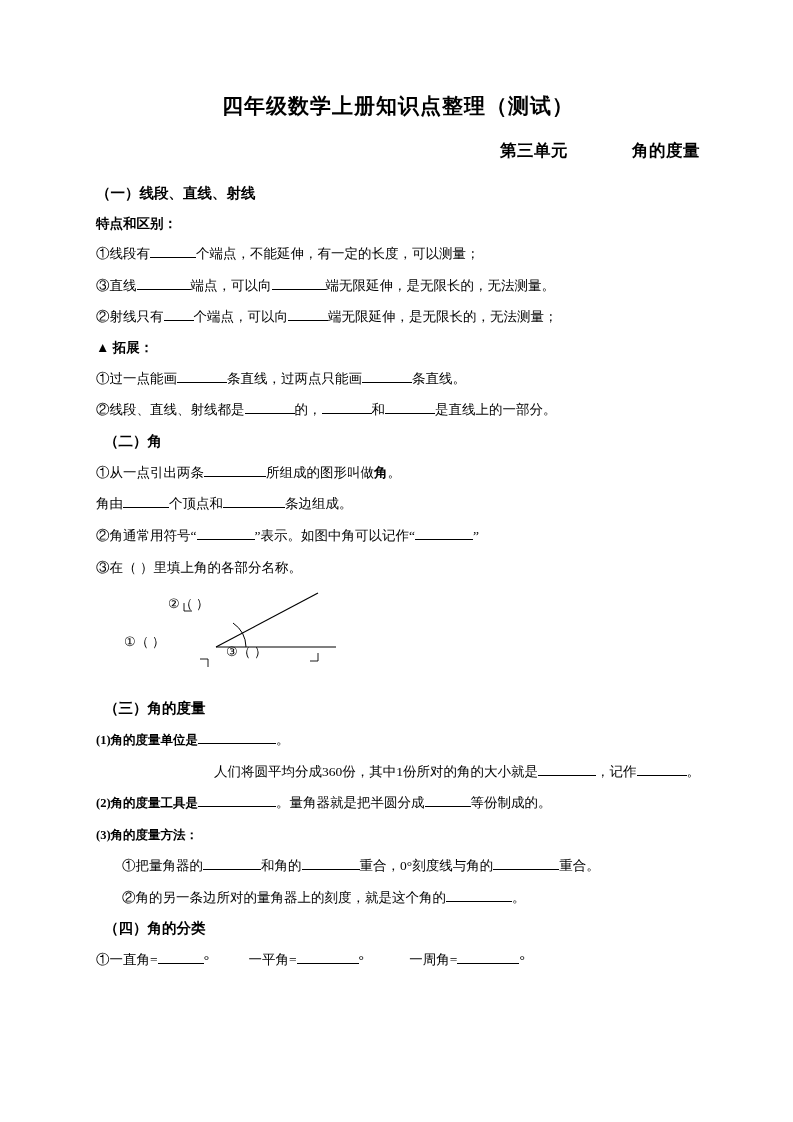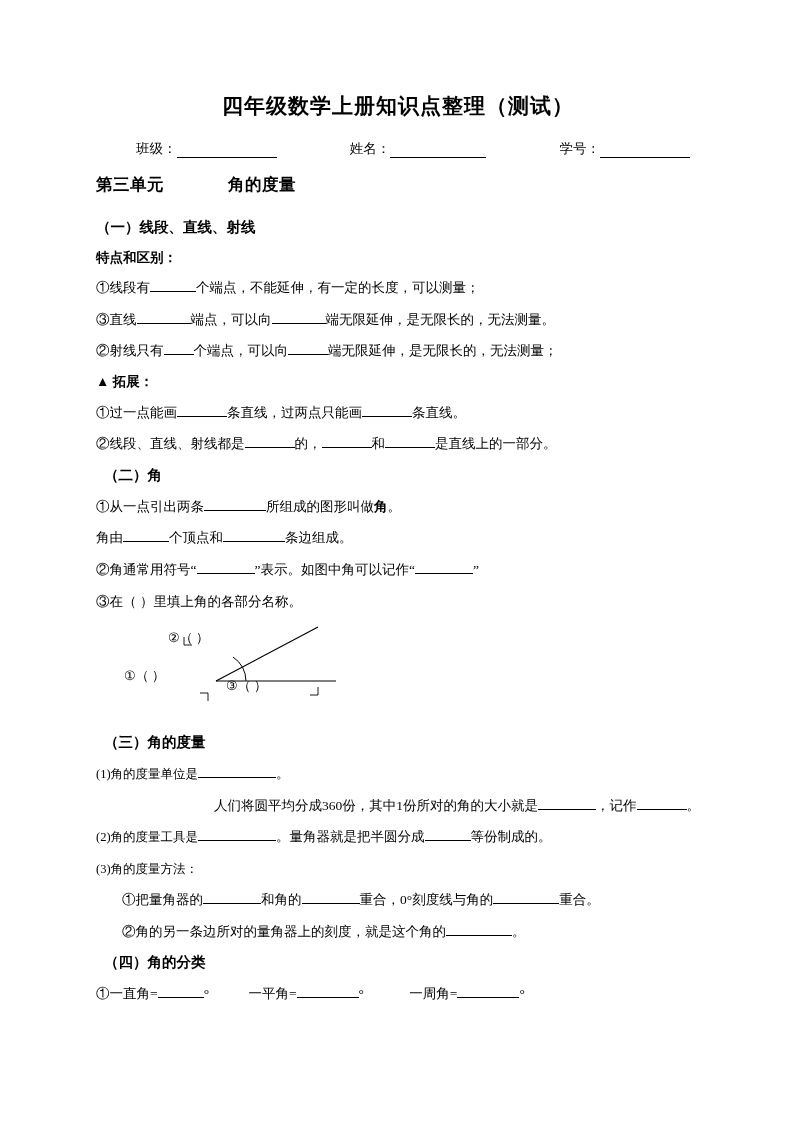--- a/index.html
+++ b/index.html
@@ -52,21 +52,21 @@
   .field .blank {
     display: inline-block;
     border-bottom: 1px solid #000;
     height: 14px;
   }
   .f1 .blank { width: 100px; }
   .f2 .blank { width: 96px; }
   .f3 .blank { width: 90px; }
 
   .unit-row {
-    text-align: left;
+    text-align: right;
     font-size: 16.5px;
     font-weight: bold;
     margin: 0 0 22px 0;
     letter-spacing: 0.5px;
   }
   .unit-row .gap {
     display: inline-block;
     width: 64px;
   }
 
@@ -108,20 +108,21 @@
   .u-78 { width: 78px; }
   .u-30 { width: 30px; }
 
   .ex-h {
     font-size: 13.5px;
     font-weight: bold;
     margin: 0 0 12px 0;
   }
   .small-num {
     font-size: 12.5px;
+    font-weight: bold;
   }
 
   
   .diagram {
     position: relative;
     height: 92px;
     margin: 4px 0 8px 0;
   }
   .diagram svg {
     position: absolute;
@@ -141,34 +142,20 @@
   }
 </style>
 </head>
 <body>
 
 <div class="page">
   <div class="content">
 
     <h1 class="doc-title">四年级数学上册知识点整理（测试）</h1>
 
-    <div class="fields-row">
-      <span class="field f1">
-        <span>班级：</span>
-          <span class="blank"></span>
-      </span>
-      <span class="field f2">
-        <span>姓名：</span>
-          <span class="blank"></span>
-      </span>
-      <span class="field f3">
-        <span>学号：</span>
-          <span class="blank"></span>
-      </span>
-    </div>
 
     <div class="unit-row">
       <span>第三单元</span><span class="gap"></span><span>角的度量</span>
     </div>
 
     <div class="section-h">（一）线段、直线、射线</div>
     <div class="sub-h">特点和区别：</div>
 
     <p class="line">
       <span>①线段有</span><span class="u u-46"></span><span>个端点，不能延伸，有一定的长度，可以测量；</span>

